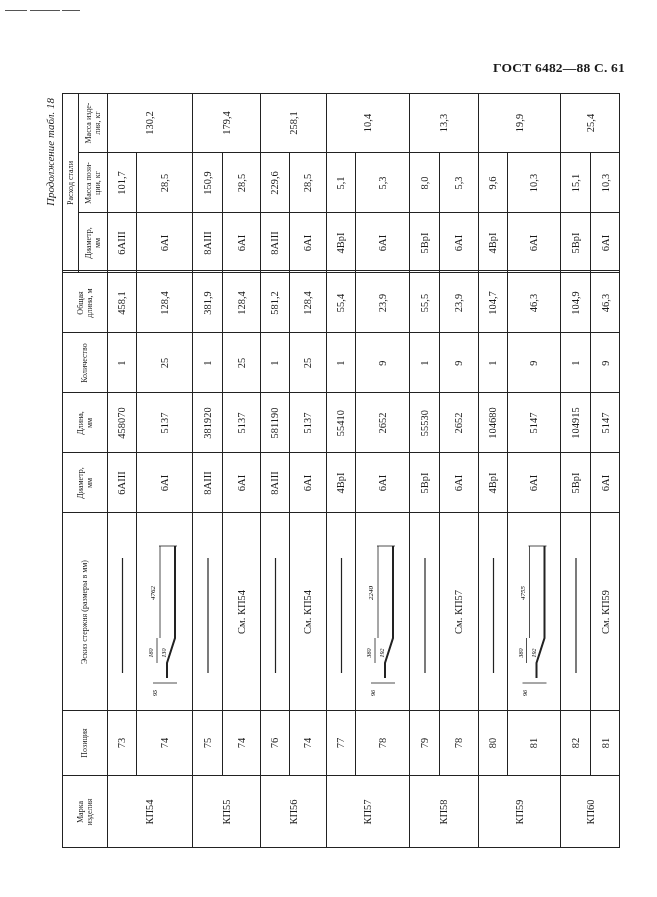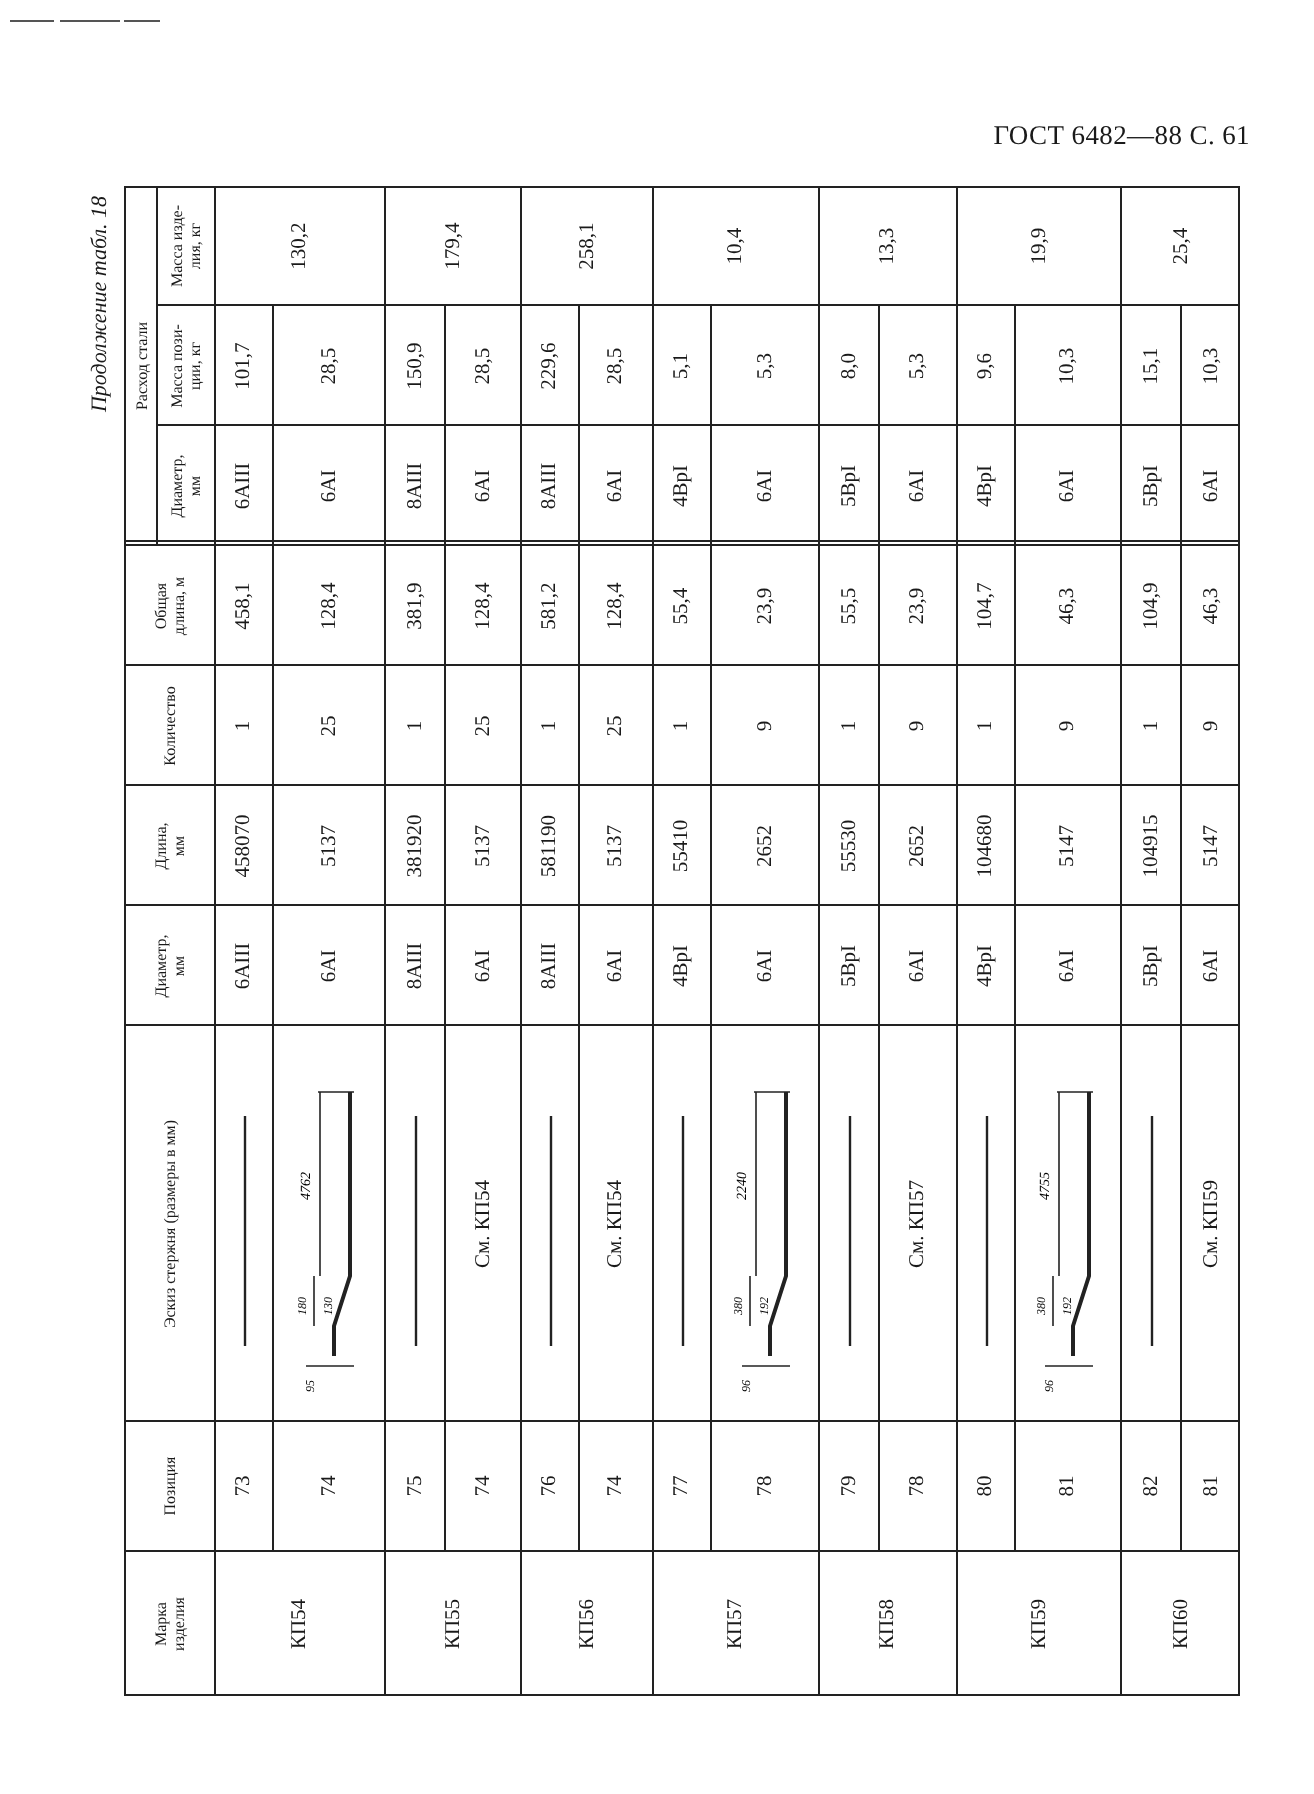--- a/index.html
+++ b/index.html
@@ -1,19 +1,19 @@
 <!DOCTYPE html>
 <html><head>
 <meta charset="utf-8">
 <style>
   html, body { margin: 0; padding: 0; background: #fff; }
   body { width: 657px; height: 897px; position: relative; overflow: hidden;
          font-family: "Liberation Serif", serif; color: #1a1a1a; }
   .top-rule { position: absolute; top: 10px; height: 1px; background: #555; }
-  .page-header { position: absolute; top: 60px; right: 32px; font-size: 13.5px; font-weight: normal;
+  .page-header { position: absolute; top: 60px; right: 32px; font-size: 13.5px; font-weight: bold;
                  font-family: "Liberation Serif", serif; letter-spacing: 0.2px; }
   .caption { position: absolute; left: 40px; top: 92px; width: 20px; height: 120px; }
   .caption span { position: absolute; left: 50%; top: 50%; white-space: nowrap;
                   transform: translate(-50%,-50%) rotate(-90deg); font-style: italic; font-size: 11px; }
   .table { position: absolute; left: 62px; top: 93px; width: 558px; height: 755px; }
   .cell { position: absolute; box-sizing: border-box; border-left: 1px solid #222; border-top: 1px solid #222; }
   .cell .t { position: absolute; left: 50%; top: 50%; white-space: nowrap;
              transform: translate(-50%,-50%) rotate(-90deg); font-size: 10.5px; text-align: center; line-height: 1.05; }
   .hdr .t { font-size: 8px; white-space: pre; line-height: 1.15; }
   .tbl-border { position: absolute; left: 62px; top: 93px; width: 558px; height: 755px;

